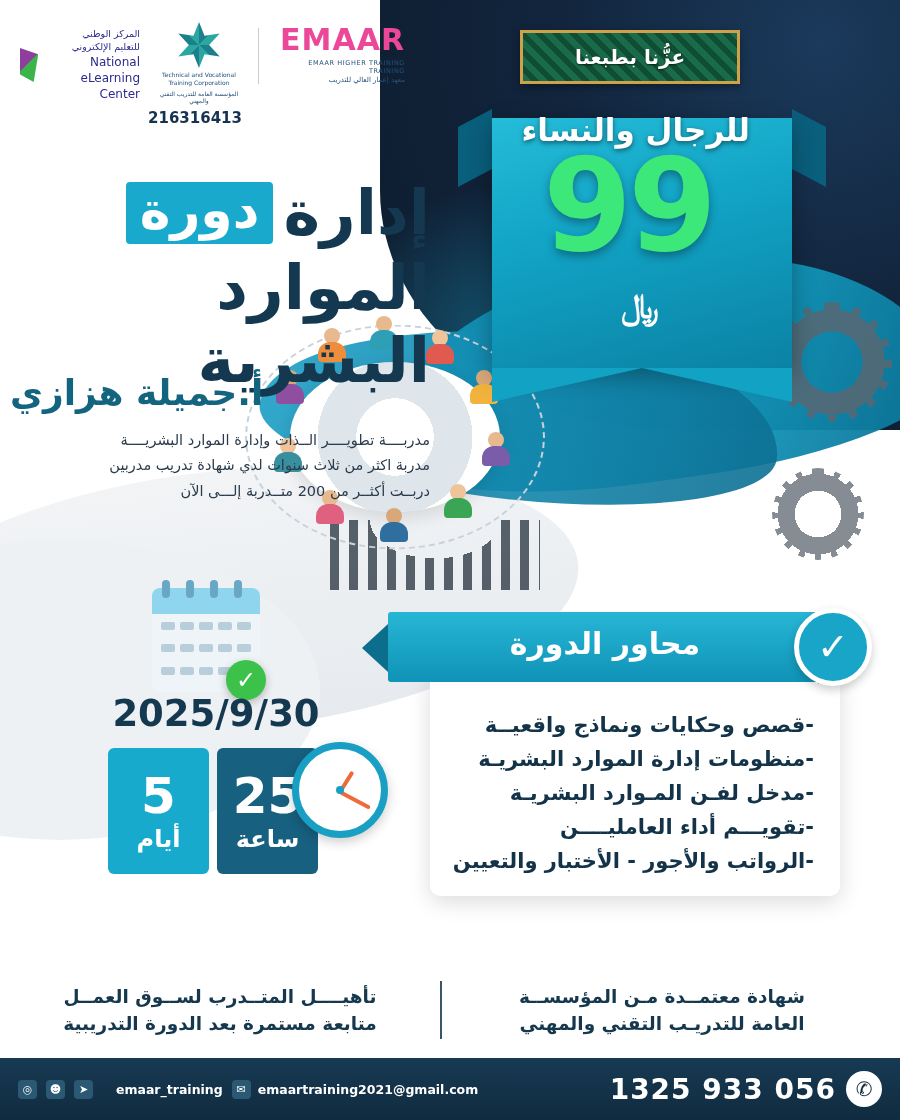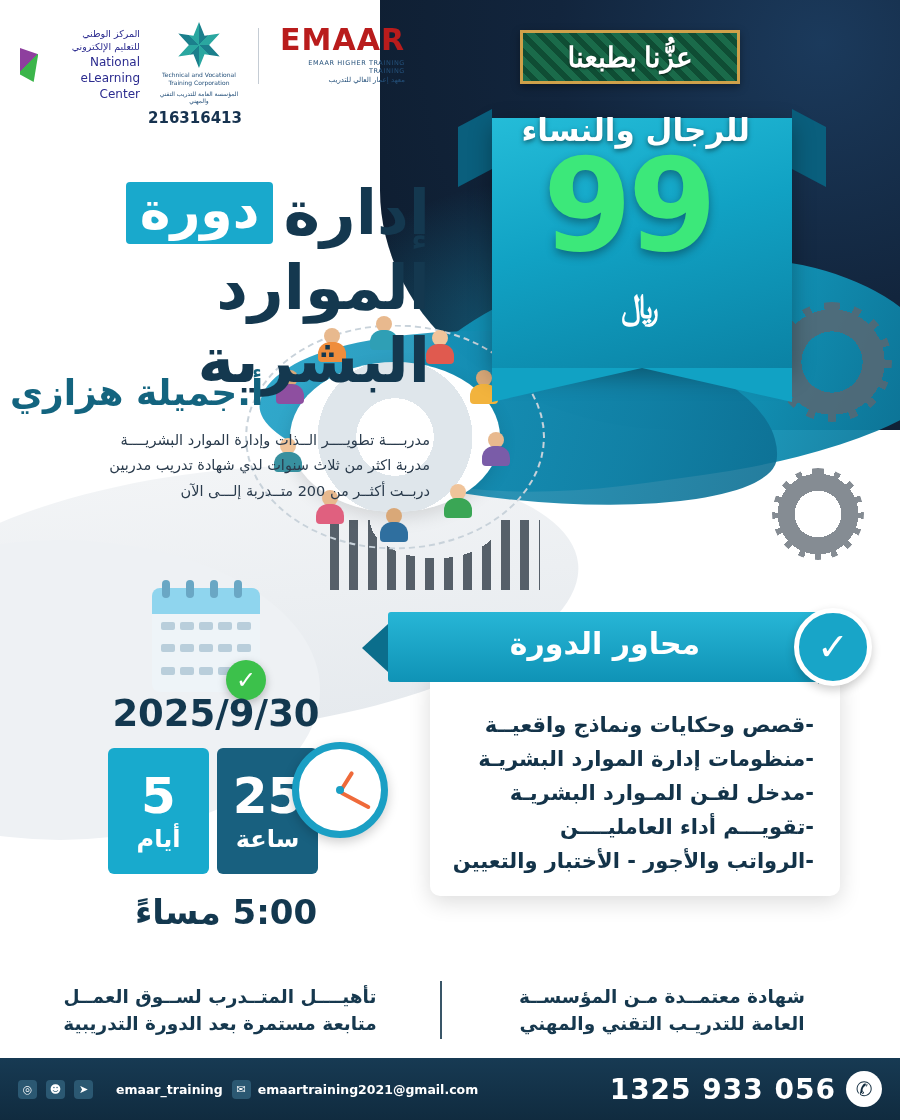--- a/index.html
+++ b/index.html
@@ -102,38 +102,37 @@
     position: absolute; top: 30px; right: 160px;
     width: 220px; height: 54px;
     background:
       repeating-linear-gradient(45deg, #1a6b4a 0 6px, #0f4d34 6px 12px);
     border: 3px solid #cfa14a;
     display: flex; align-items: center; justify-content: center;
     z-index: 8;
     box-shadow: 0 3px 8px rgba(0,0,0,.35);
   }
   .badge-pattern span {
-    color: #ffffff; font-size: 28px; font-weight: bold;
+    color: #ffffff; font-size: 20px; font-weight: bold;
     text-shadow: 0 1px 2px rgba(0,0,0,.6);
-    font-family: Liberation Serif, serif;
   }
   .men-women {
     position: absolute; top: 112px; right: 150px;
     color: #ffffff; font-size: 31px; font-weight: bold;
     z-index: 9; text-shadow: 0 2px 5px rgba(0,0,0,.5);
   }
 
   
   .logos {
     position: absolute; top: 22px; left: 20px;
     display: flex; align-items: flex-start; gap: 16px; z-index: 10;
   }
   .logo-emaar { width: 130px; }
   .logo-emaar .word {
-    font-size: 30px; font-weight: bold; color: #b91c1c; letter-spacing: 1px;
+    font-size: 30px; font-weight: bold; color: #ec4899; letter-spacing: 1px;
     display: flex; align-items: center; gap: 6px;
   }
   .logo-emaar .mark {
     display: inline-block; width: 30px; height: 24px;
     background: linear-gradient(135deg,#1b5e8a 0 48%, #ffffff 48% 52%, #1b5e8a 52%);
     transform: skewX(-12deg);
   }
   .logo-emaar .sub-en {
     font-size: 6.5px; color: #24507a; letter-spacing: .6px; margin-top: 2px;
   }
@@ -524,21 +523,20 @@
       <span class="num">5</span>
       <span class="lbl">أيام</span>
     </div>
   </div>
 
   <div class="clock">
     <div class="h"></div>
       <div class="m"></div>
       <div class="dot"></div>
   </div>
-  <div class="time-text">5:00 مساءً</div>
 
   <div class="topics-ribbon"></div>
   <div class="topics-title">محاور الدورة</div>
   <div class="topics-check">✓</div>
   <div class="topics-card">
     <ul>
       <li>-قصص وحكايات ونماذج واقعيــة</li>
       <li>-منظومات إدارة الموارد البشريـة</li>
       <li>-مدخل لفـن المـوارد البشريـة</li>
       <li>-تقويـــم أداء العامليــــن</li>

